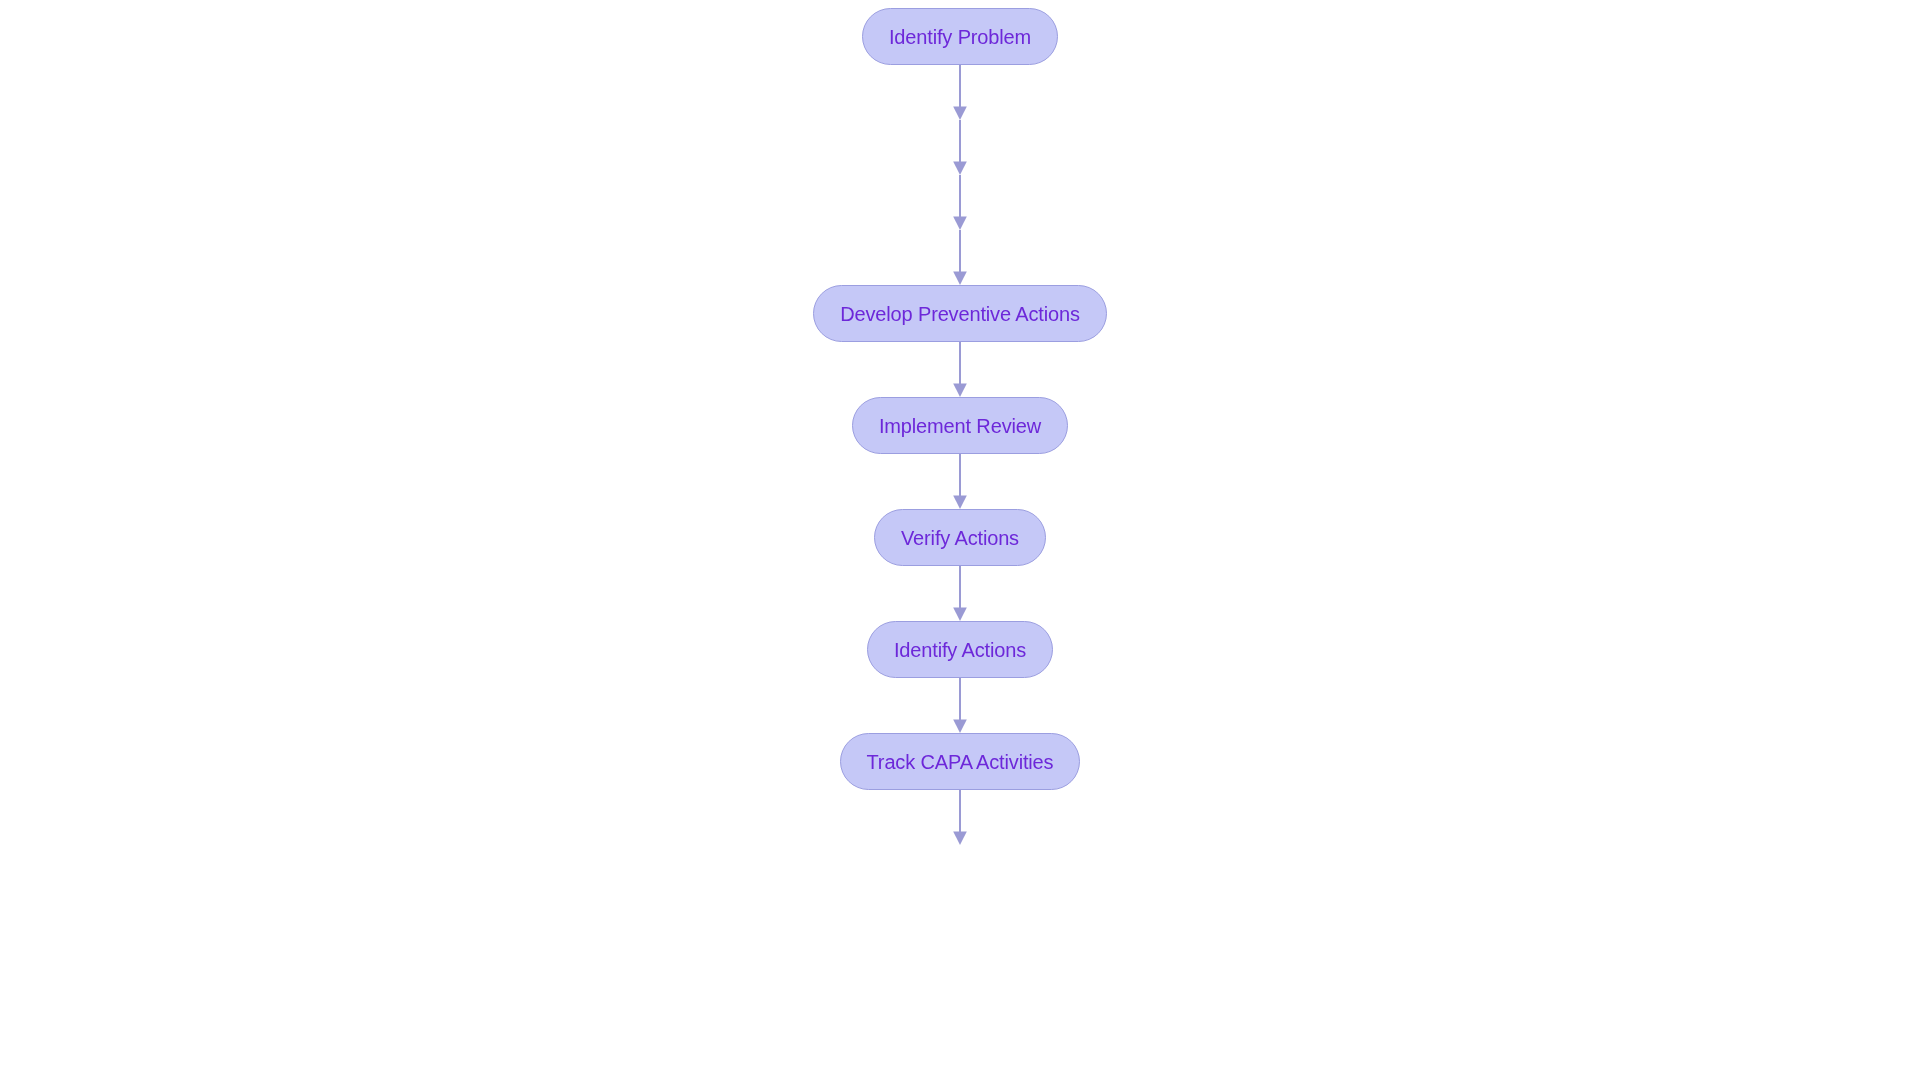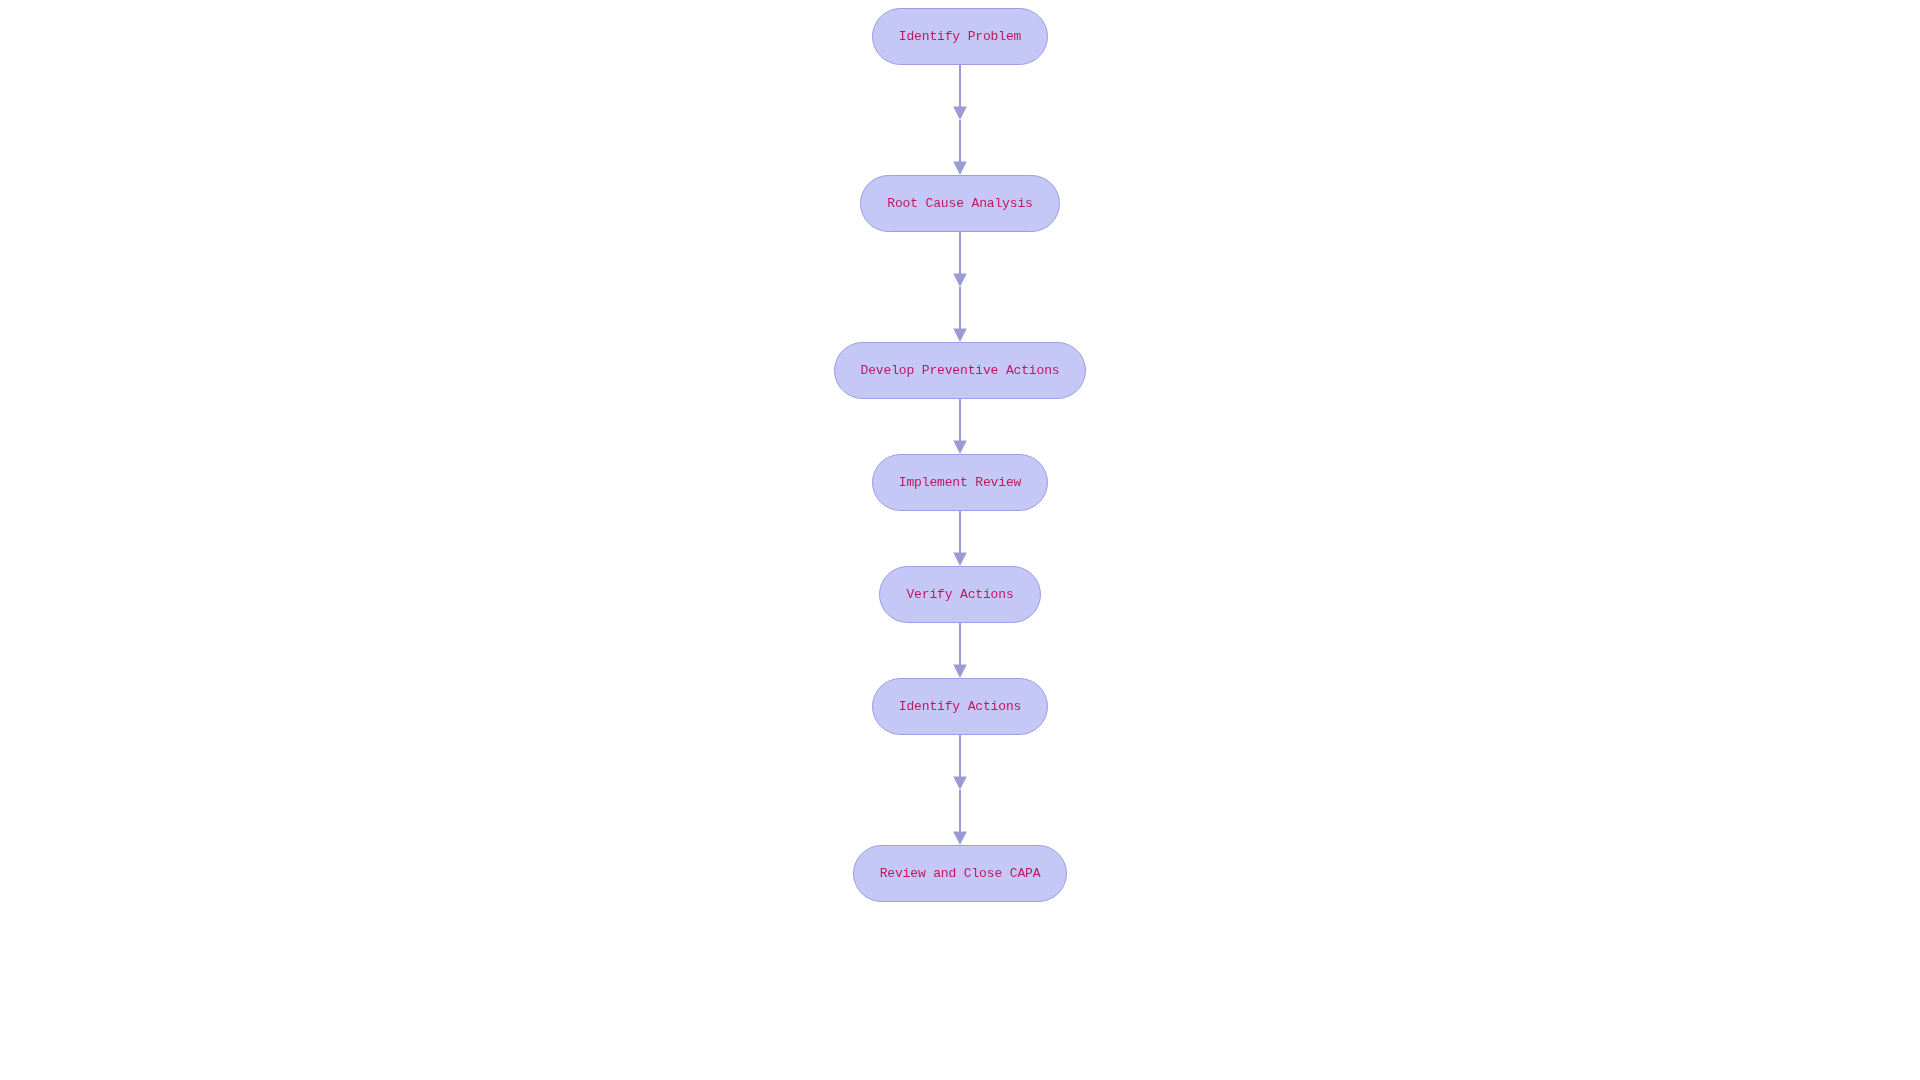--- a/index.html
+++ b/index.html
@@ -44,27 +44,26 @@
     justify-content: center;
     background: #c5c8f7;
     border: 1px solid #9b9ee0;
     border-radius: 28.5px;
     padding: 0 26px;
     white-space: nowrap;
     flex: none;
   }
 
   .flow-node-label {
-    font-size: 13px;
+    font-size: 20px;
     font-weight: 400;
-    color: #be185d;
+    color: #6d28d9;
     letter-spacing: -0.15px;
     line-height: 1;
     user-select: none;
-    font-family: Liberation Mono, monospace;
   }
 
   .flow-connector {
     width: 24px;
     height: 55px;
     flex: none;
     display: block;
   }
 
   .flow-connector .conn-line {
@@ -88,23 +87,20 @@
         <span class="flow-node-label">Identify Problem</span>
       </div>
       <svg class="flow-connector" viewBox="0 0 24 55" width="24" height="55">
         <path class="conn-line" d="M12 0 L12 43"></path>
         <path class="conn-head" d="M12 55 L5.2 41.5 L18.8 41.5 Z"></path>
       </svg>
       <svg class="flow-connector" viewBox="0 0 24 55" width="24" height="55">
         <path class="conn-line" d="M12 0 L12 43"></path>
         <path class="conn-head" d="M12 55 L5.2 41.5 L18.8 41.5 Z"></path>
       </svg>
-      <div class="flow-node">
-        <span class="flow-node-label">Root Cause Analysis</span>
-      </div>
       <svg class="flow-connector" viewBox="0 0 24 55" width="24" height="55">
         <path class="conn-line" d="M12 0 L12 43"></path>
         <path class="conn-head" d="M12 55 L5.2 41.5 L18.8 41.5 Z"></path>
       </svg>
       <svg class="flow-connector" viewBox="0 0 24 55" width="24" height="55">
         <path class="conn-line" d="M12 0 L12 43"></path>
         <path class="conn-head" d="M12 55 L5.2 41.5 L18.8 41.5 Z"></path>
       </svg>
       <div class="flow-node">
         <span class="flow-node-label">Develop Preventive Actions</span>
@@ -127,21 +123,21 @@
         <path class="conn-line" d="M12 0 L12 43"></path>
         <path class="conn-head" d="M12 55 L5.2 41.5 L18.8 41.5 Z"></path>
       </svg>
       <div class="flow-node">
         <span class="flow-node-label">Identify Actions</span>
       </div>
       <svg class="flow-connector" viewBox="0 0 24 55" width="24" height="55">
         <path class="conn-line" d="M12 0 L12 43"></path>
         <path class="conn-head" d="M12 55 L5.2 41.5 L18.8 41.5 Z"></path>
       </svg>
+      <div class="flow-node">
+        <span class="flow-node-label">Track CAPA Activities</span>
+      </div>
       <svg class="flow-connector" viewBox="0 0 24 55" width="24" height="55">
         <path class="conn-line" d="M12 0 L12 43"></path>
         <path class="conn-head" d="M12 55 L5.2 41.5 L18.8 41.5 Z"></path>
       </svg>
-      <div class="flow-node">
-        <span class="flow-node-label">Review and Close CAPA</span>
-      </div>
     </div>
 </div>
 
 </body></html>

